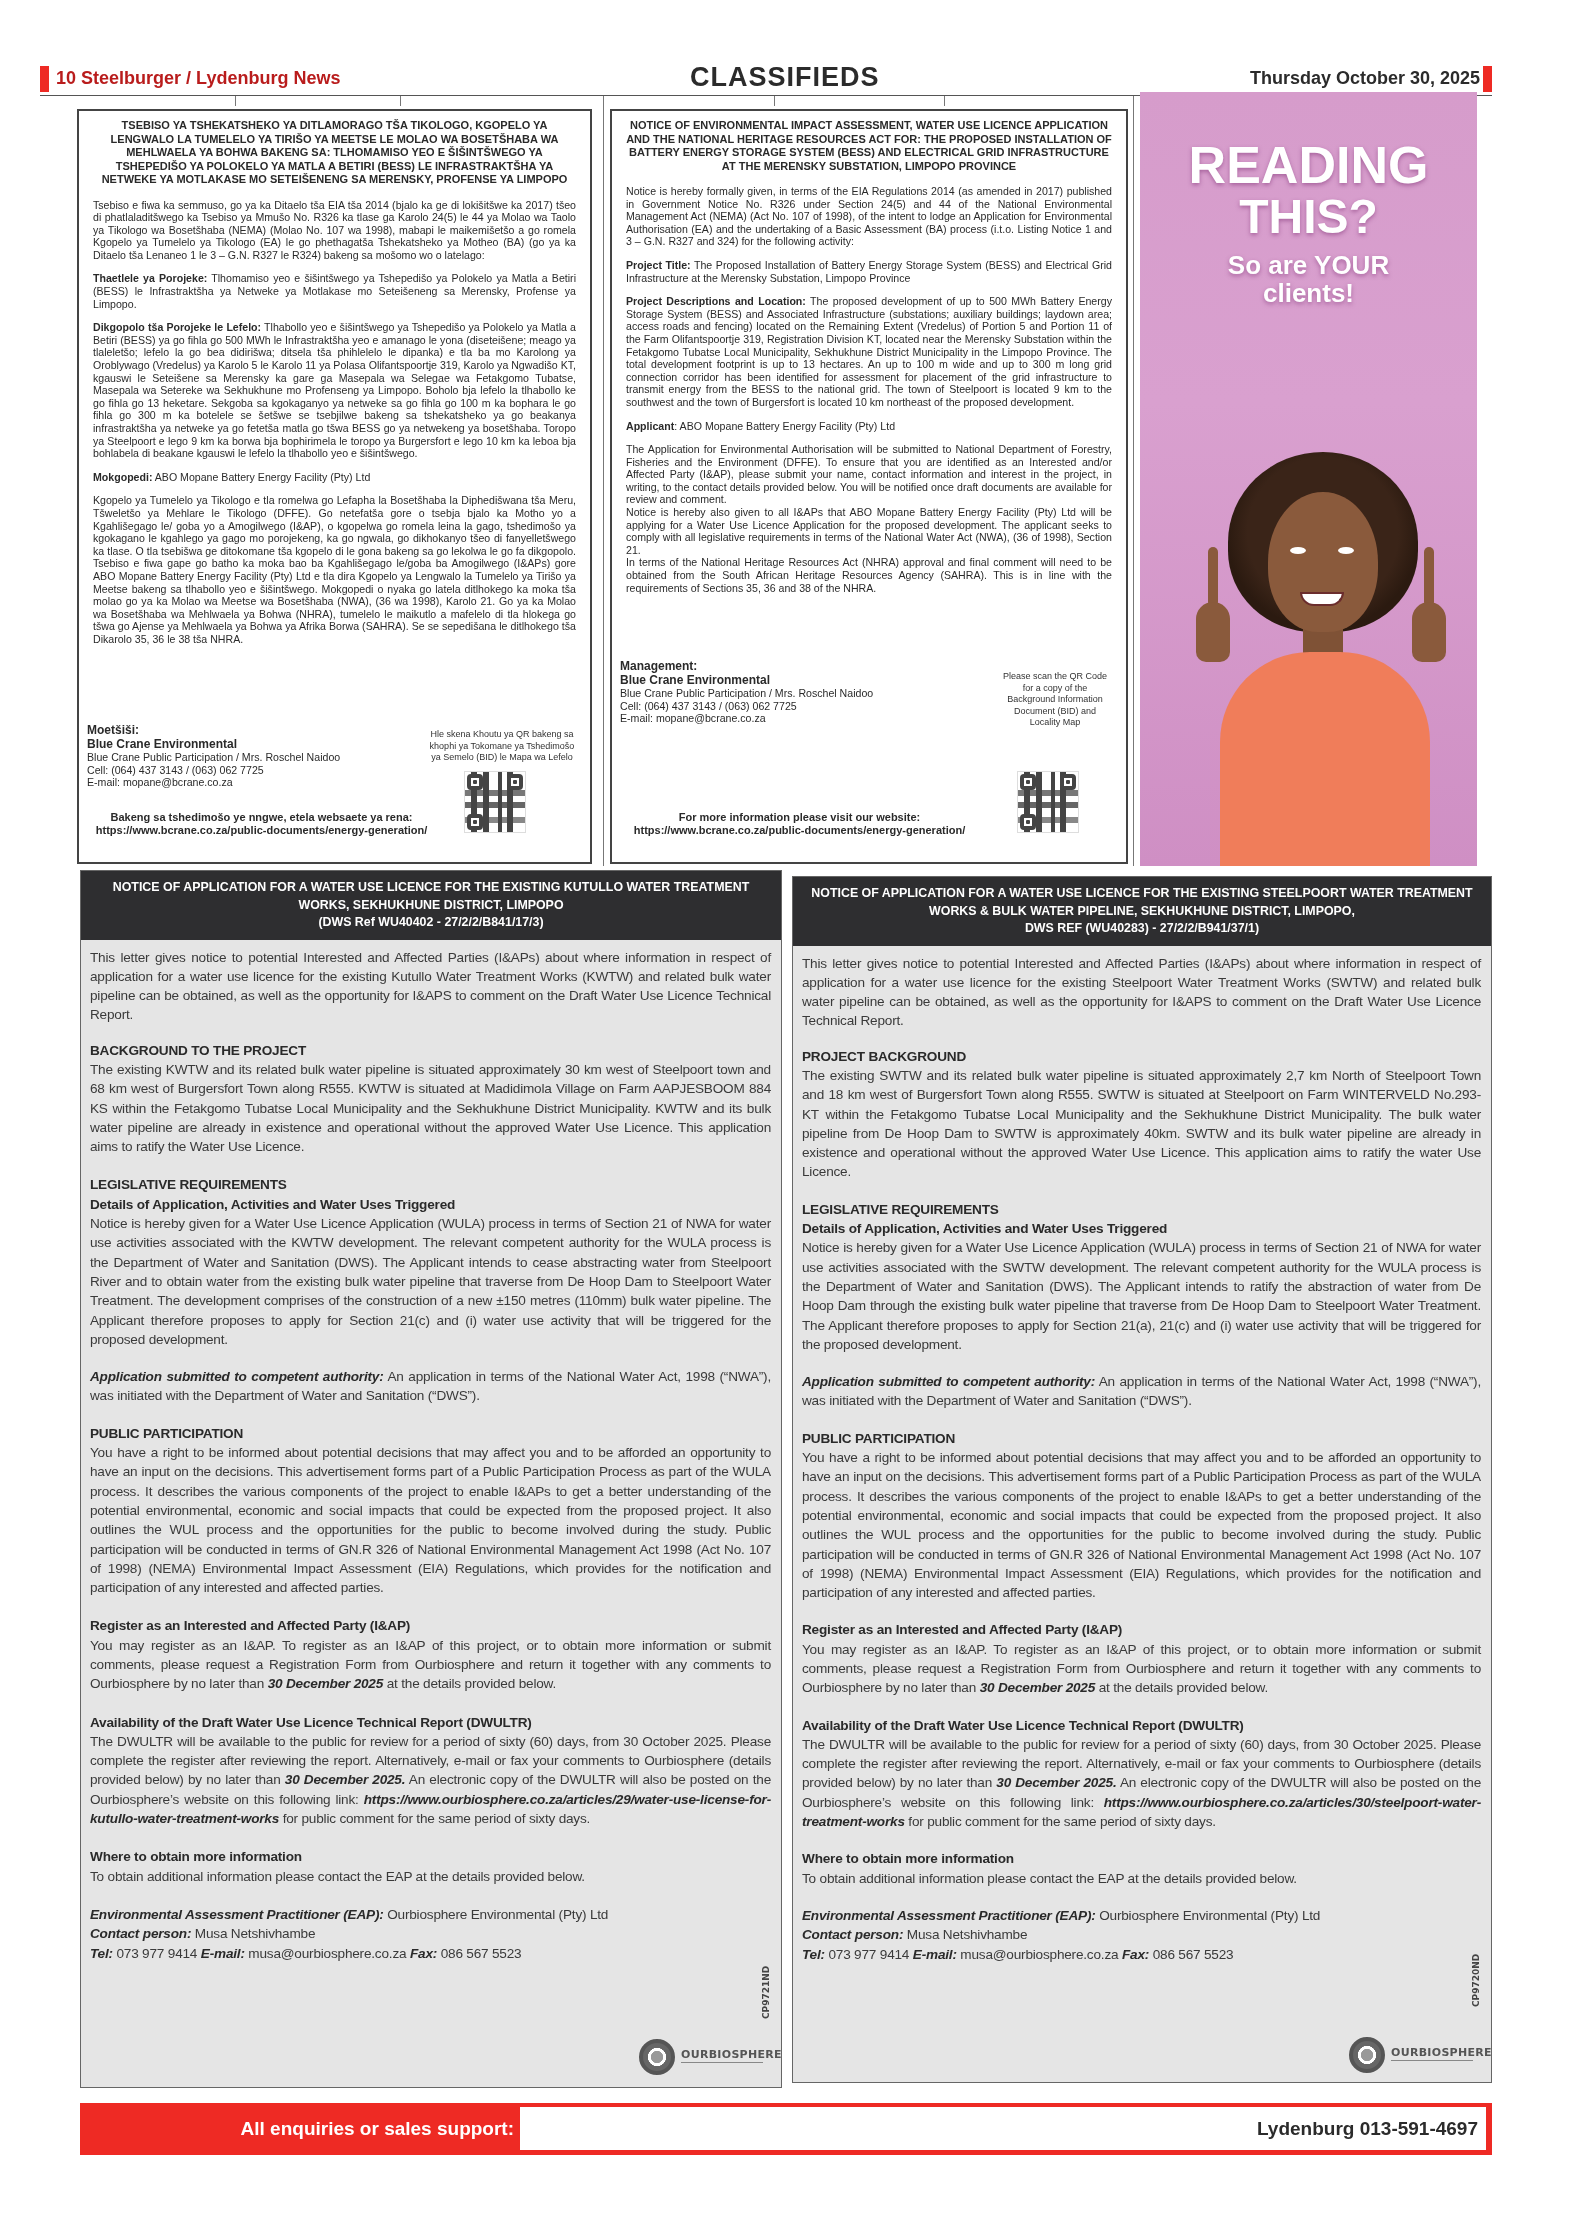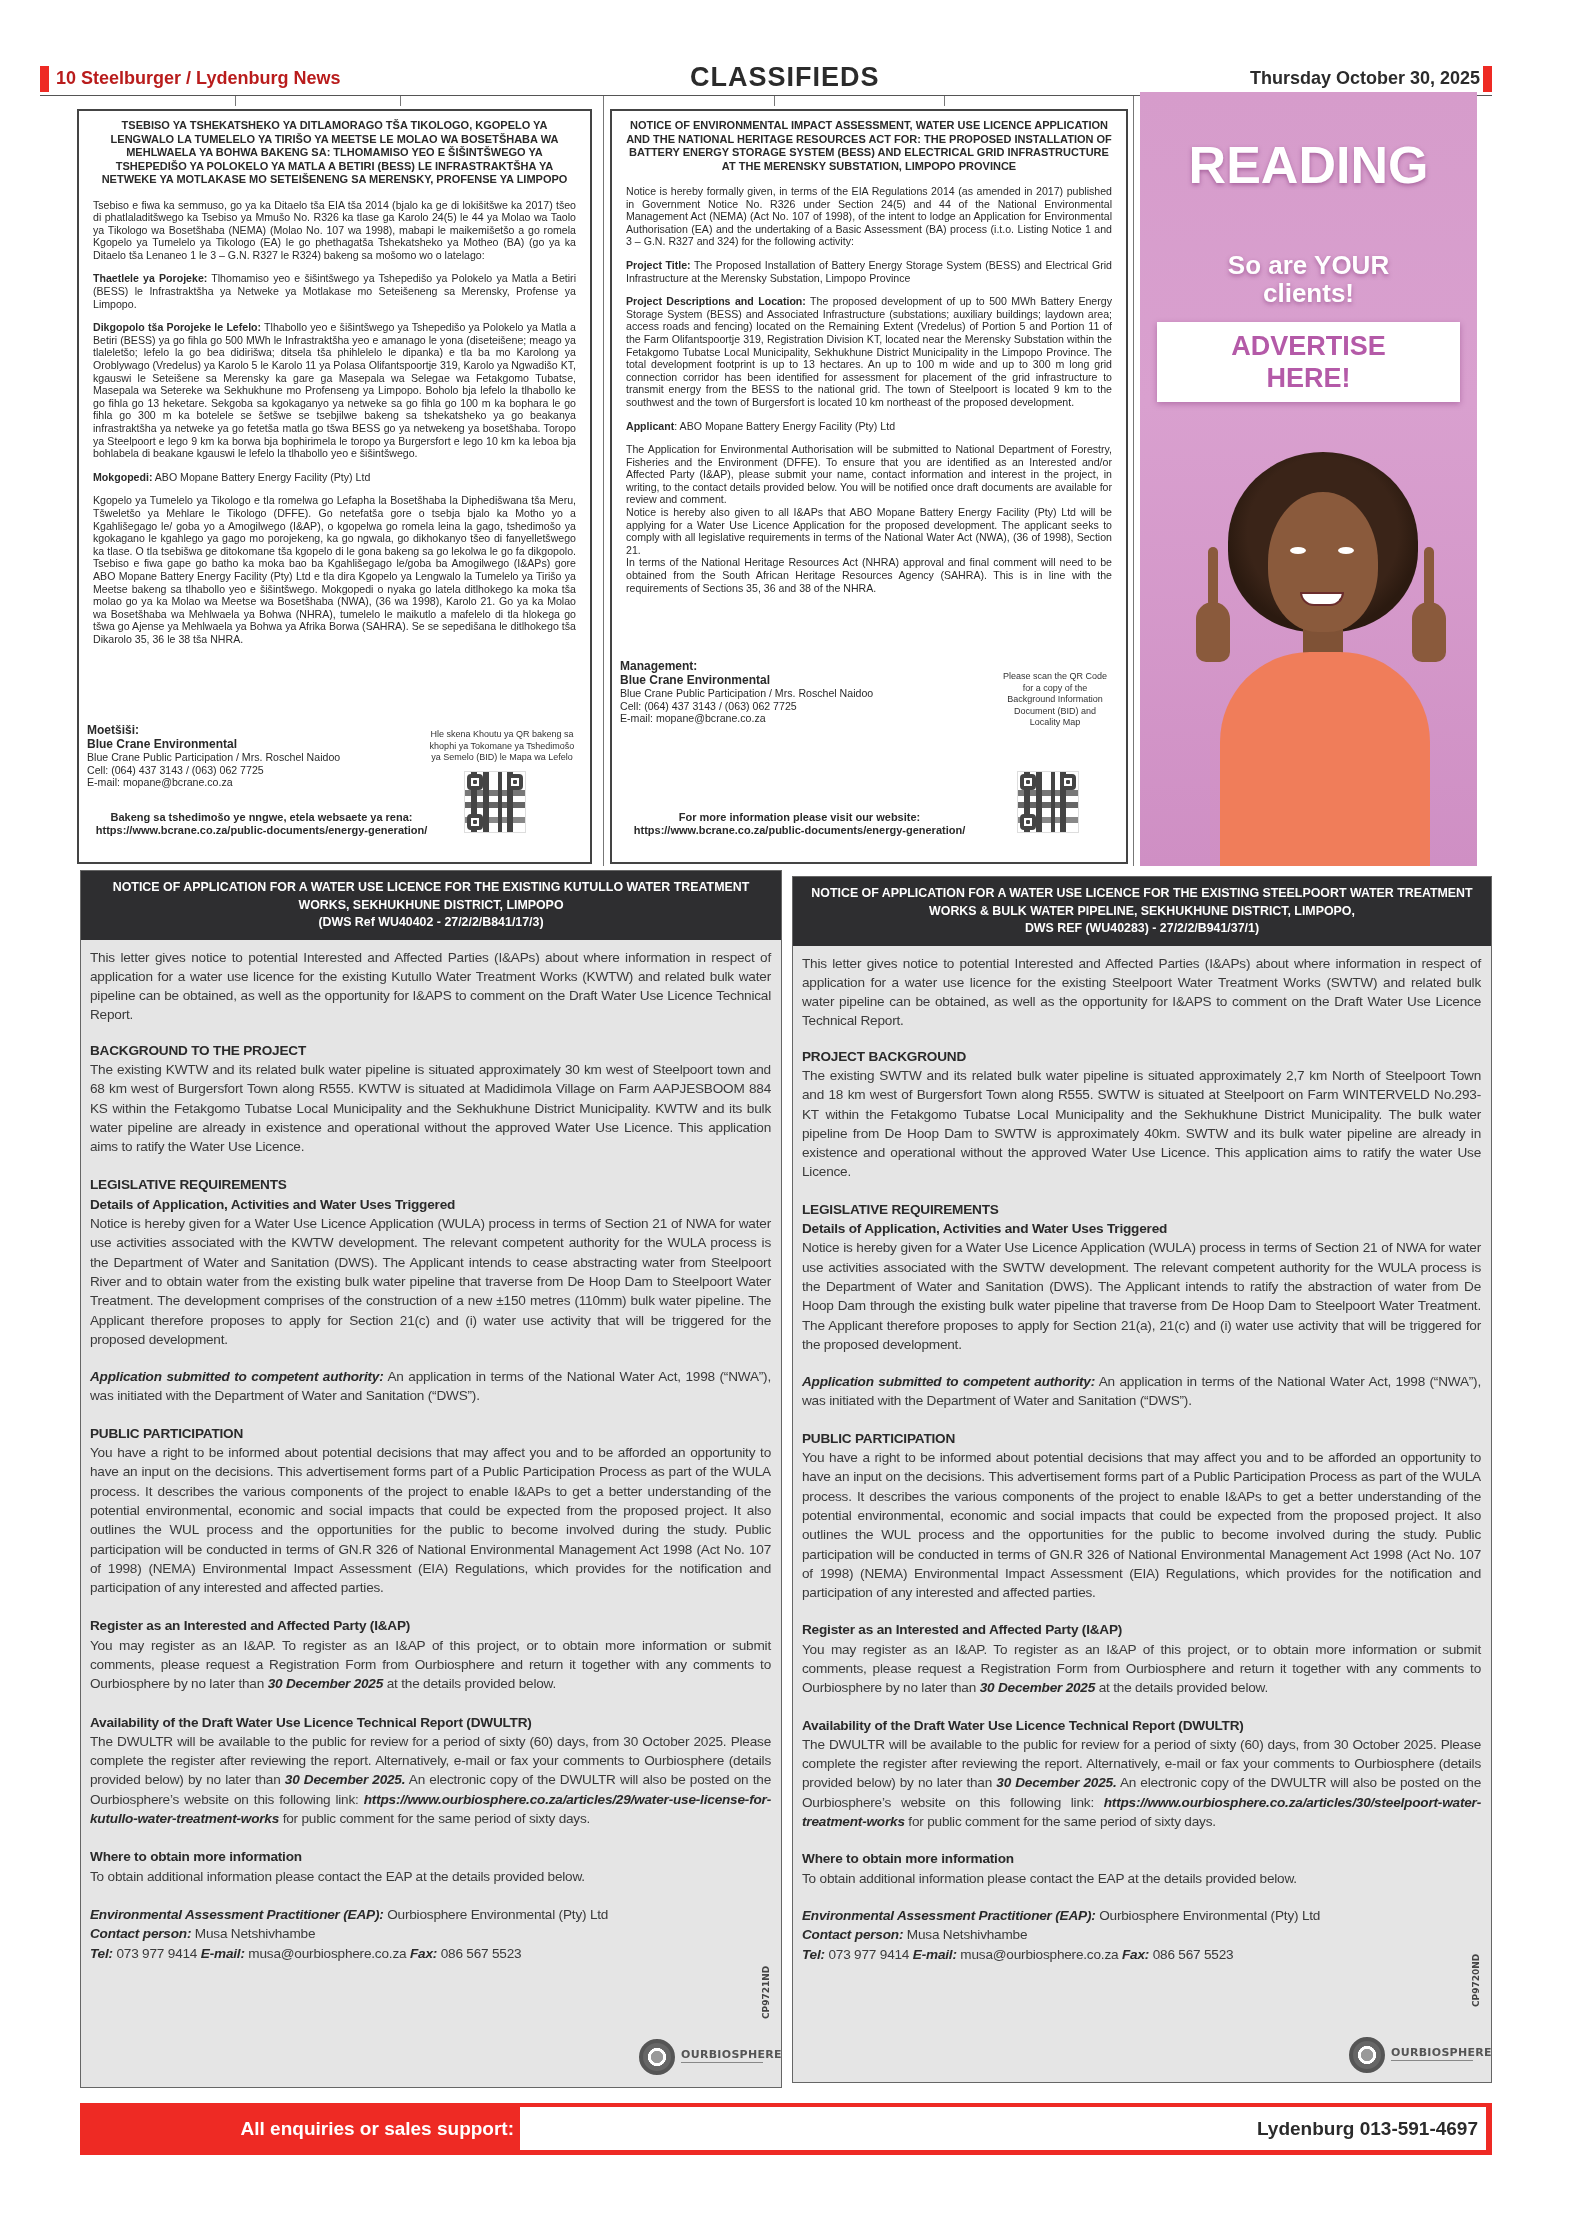--- a/index.html
+++ b/index.html
@@ -131,26 +131,23 @@
     <div class="finder" style="left:2px;bottom:2px;"></div>
   </div>
   <div class="web-line" style="left:0;top:700px;width:375px;">
     <div>For more information please visit our website:</div>
     <div>https://www.bcrane.co.za/public-documents/energy-generation/</div>
   </div>
 </div>
 
 <div class="ad">
   <div class="ad-h1" style="top:48px;font-size:52px;line-height:50px;text-align:center;">READING</div>
+  <div class="ad-h1" style="top:100px;font-size:48px;line-height:50px;">THIS?</div>
   <div class="ad-h1" style="top:158px;font-size:26px;line-height:30px;">So are YOUR</div>
   <div class="ad-h1" style="top:186px;font-size:26px;line-height:30px;">clients!</div>
-  <div class="ad-btn">
-    <div>ADVERTISE</div>
-    <div>HERE!</div>
-  </div>
   <div class="person">
     <div class="hair"></div>
     <div class="neck"></div>
     <div class="face"></div>
     <div class="eye" style="left:80px;"></div>
     <div class="eye" style="left:128px;"></div>
     <div class="mouth"></div>
     <div class="body"></div>
     <div class="finger" style="left:-2px;"></div>
     <div class="hand" style="left:-14px;"></div>

